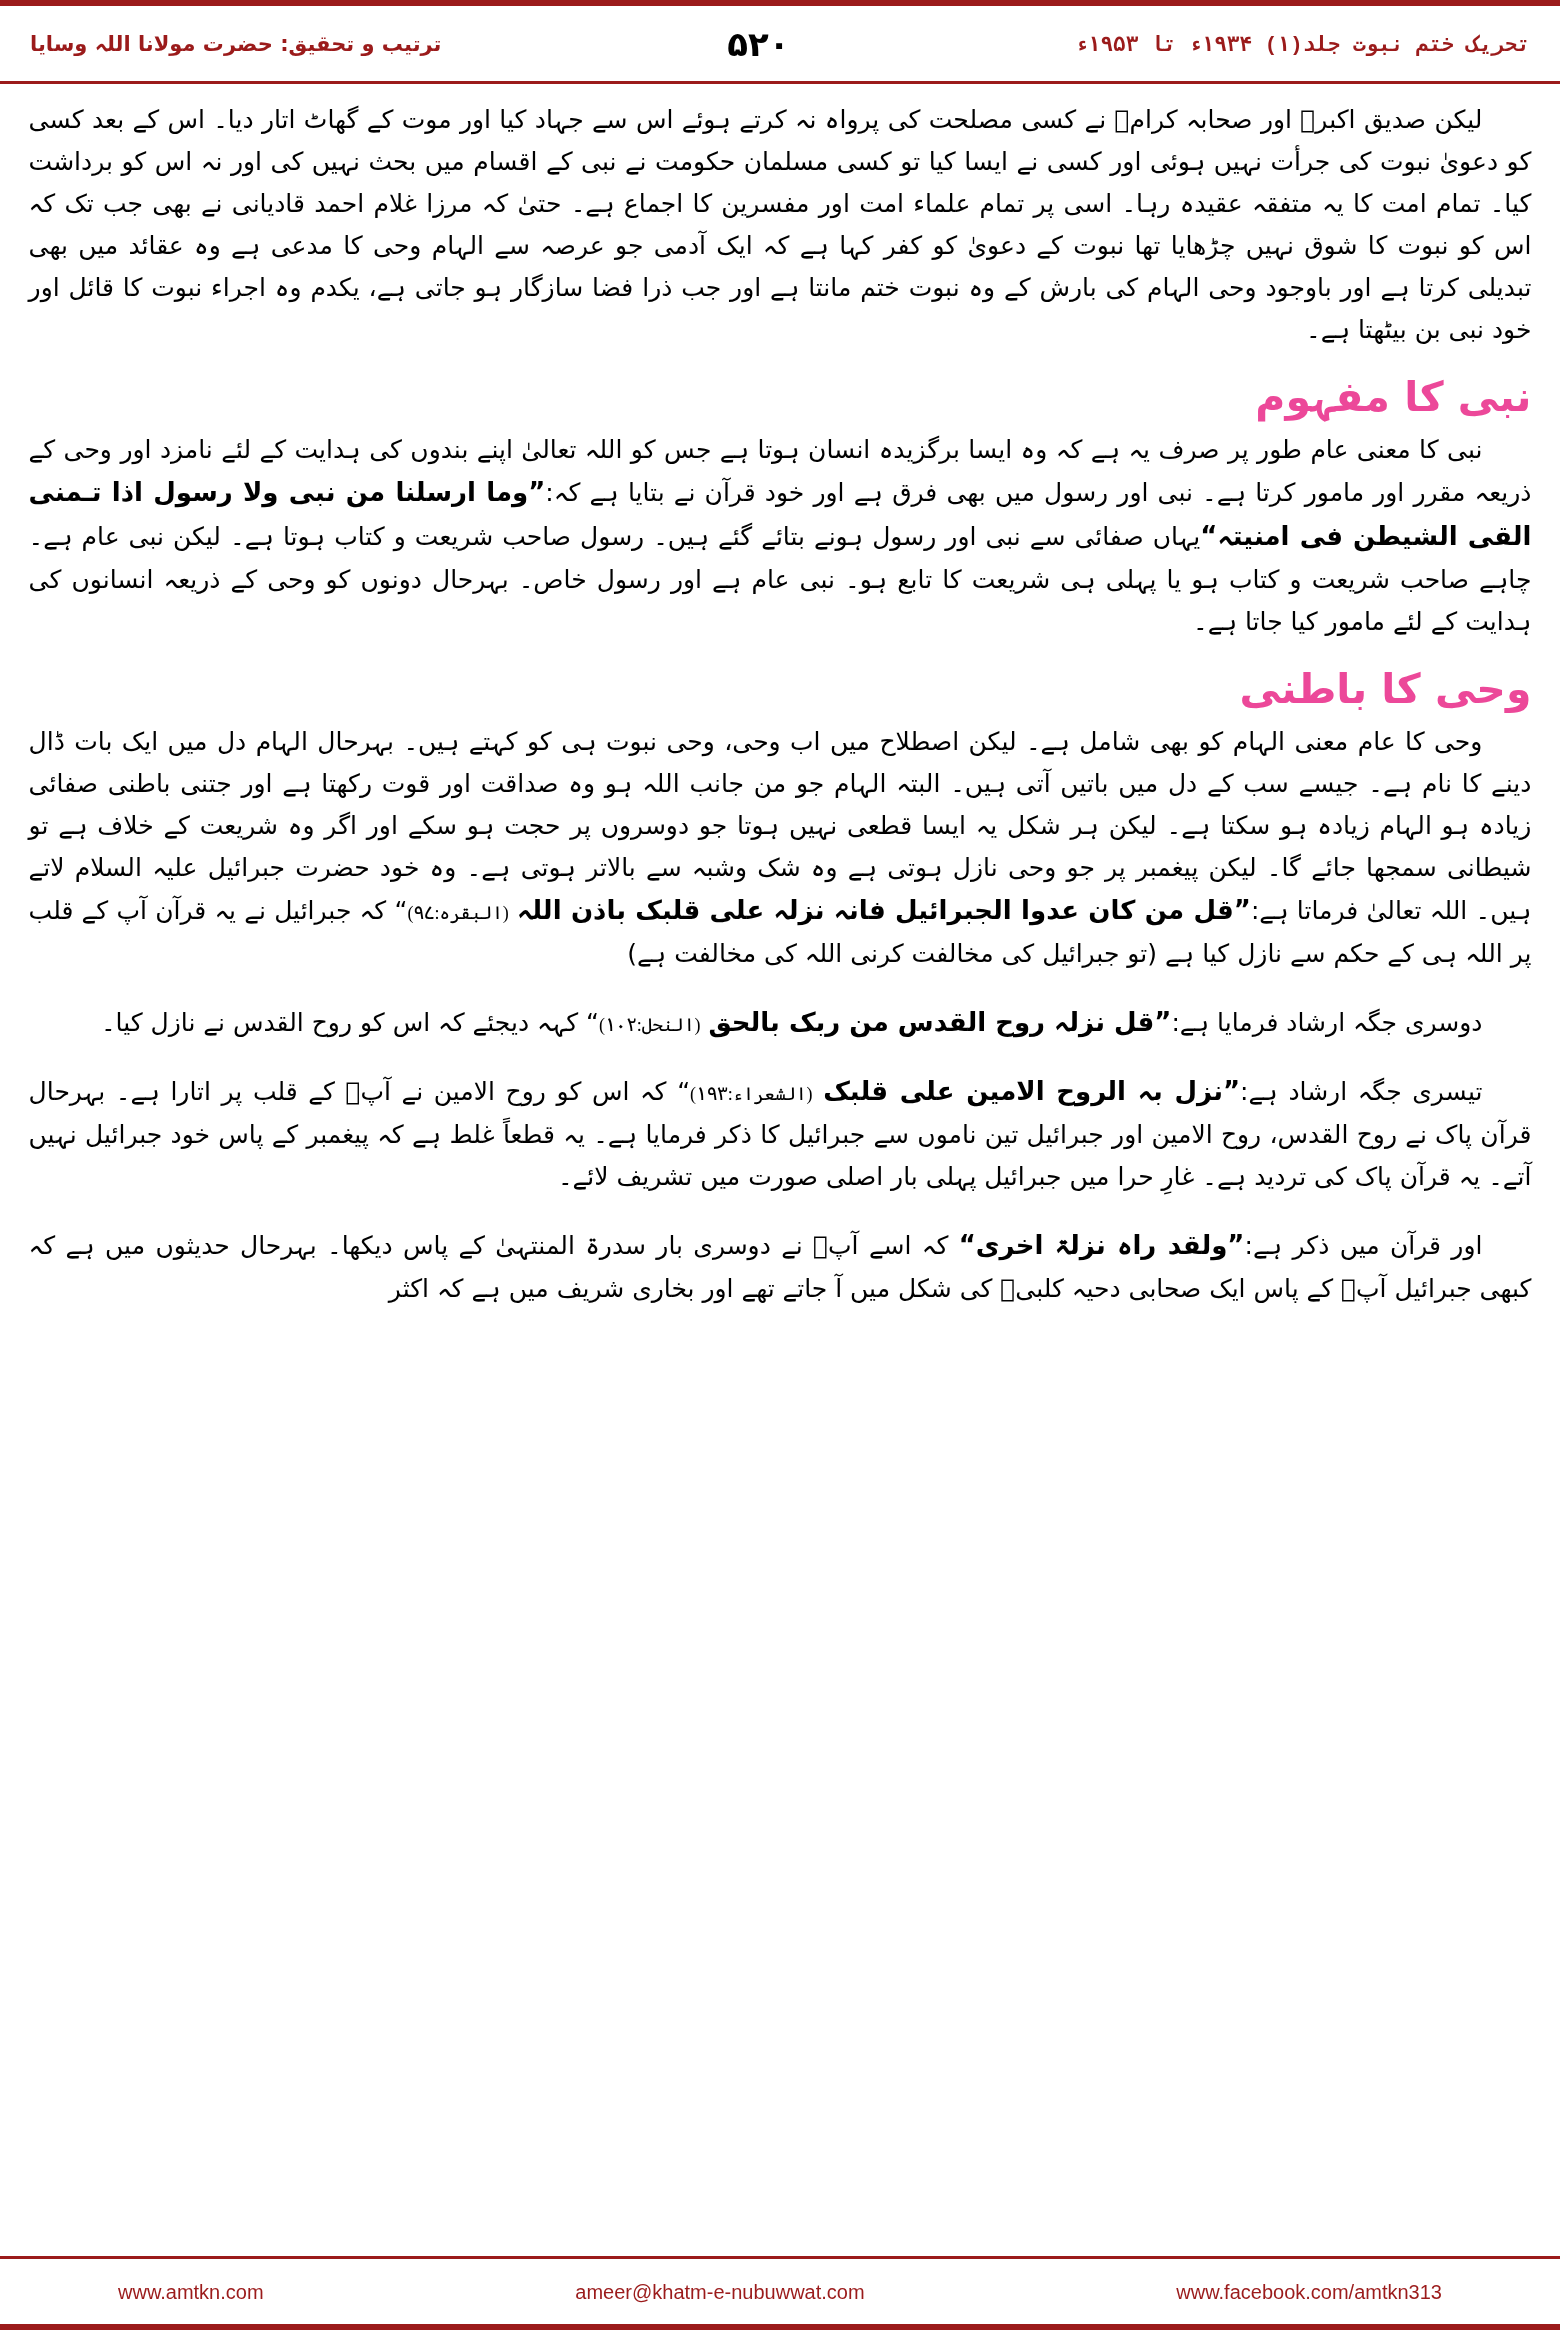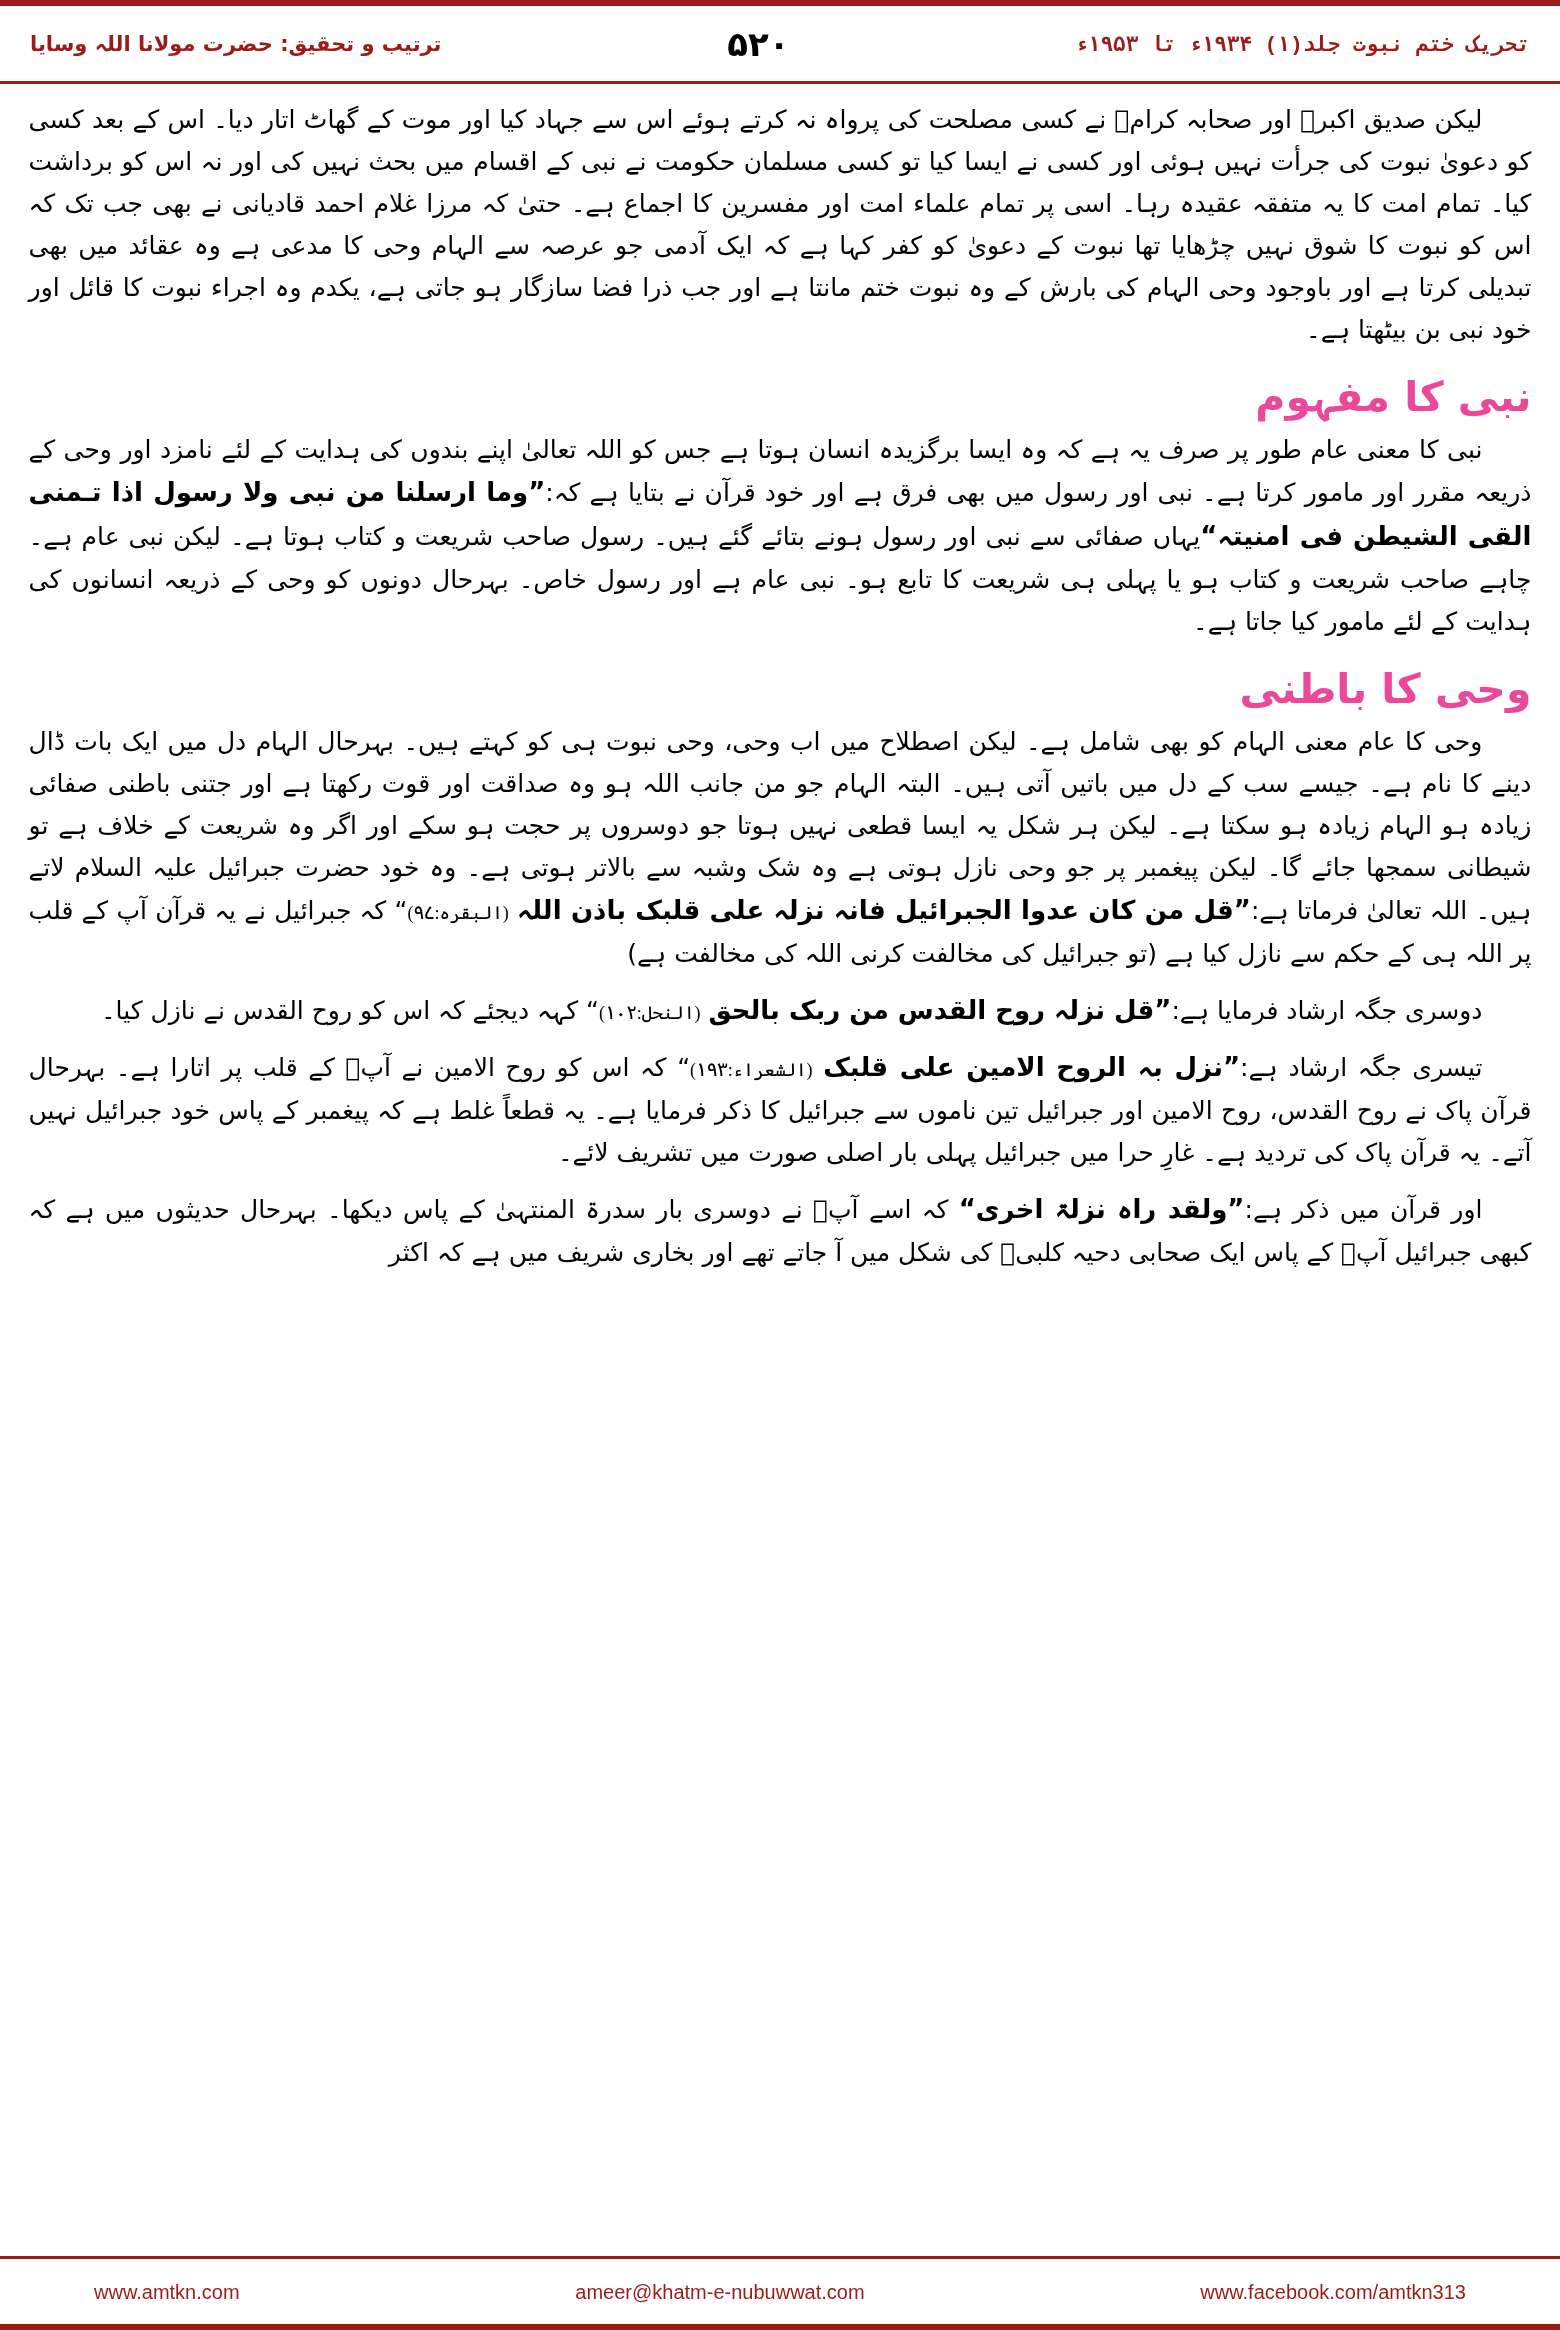--- a/index.html
+++ b/index.html
@@ -99,21 +99,21 @@
     font-size: 25px;
     line-height: 1.68;
     margin: 0 0 5px 0;
     text-align: justify;
     direction: rtl;
   }
   .para.indent-first {
     text-indent: 49px;
   }
   .para.gap-top {
-    margin-top: 14px;
+    margin-top: 26px;
   }
   .heading {
     font-family: "DejaVu Sans", sans-serif;
     color: #ec4899;
     font-size: 41px;
     font-weight: bold;
     margin: 22px 0 8.4px 0;
     direction: rtl;
     text-align: right;
   }
@@ -154,21 +154,21 @@
   .footer-inner {
     position: absolute;
     top: 18.5px;
     left: 0;
     width: 1560px;
     height: 50px;
     display: flex;
     flex-direction: row;
     align-items: center;
     justify-content: space-between;
-    padding: 0 94px;
+    padding: 0 118px;
     box-sizing: border-box;
     direction: ltr;
   }
   .footer-link {
     font-family: "Liberation Sans", sans-serif;
     font-size: 20px;
     color: #9b1b1b;
     text-decoration: none;
     white-space: nowrap;
   }

